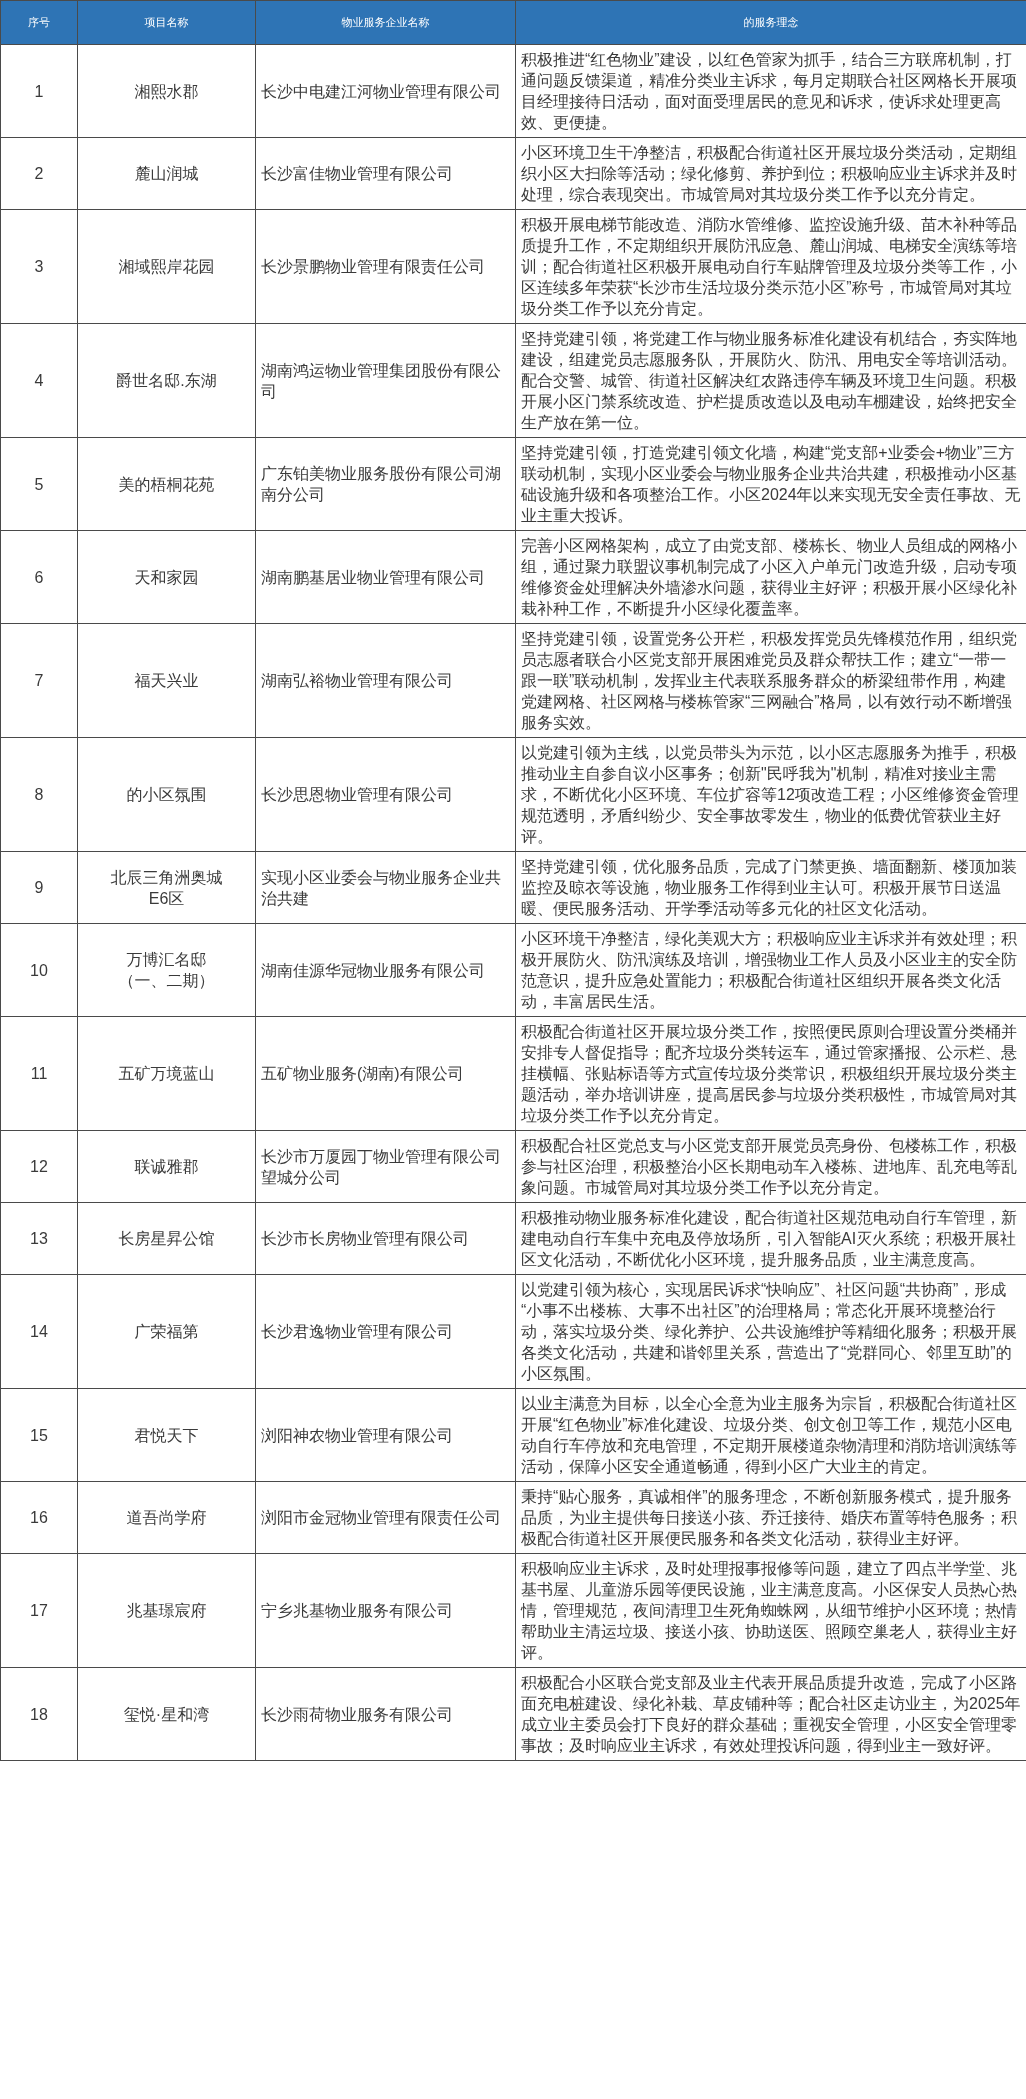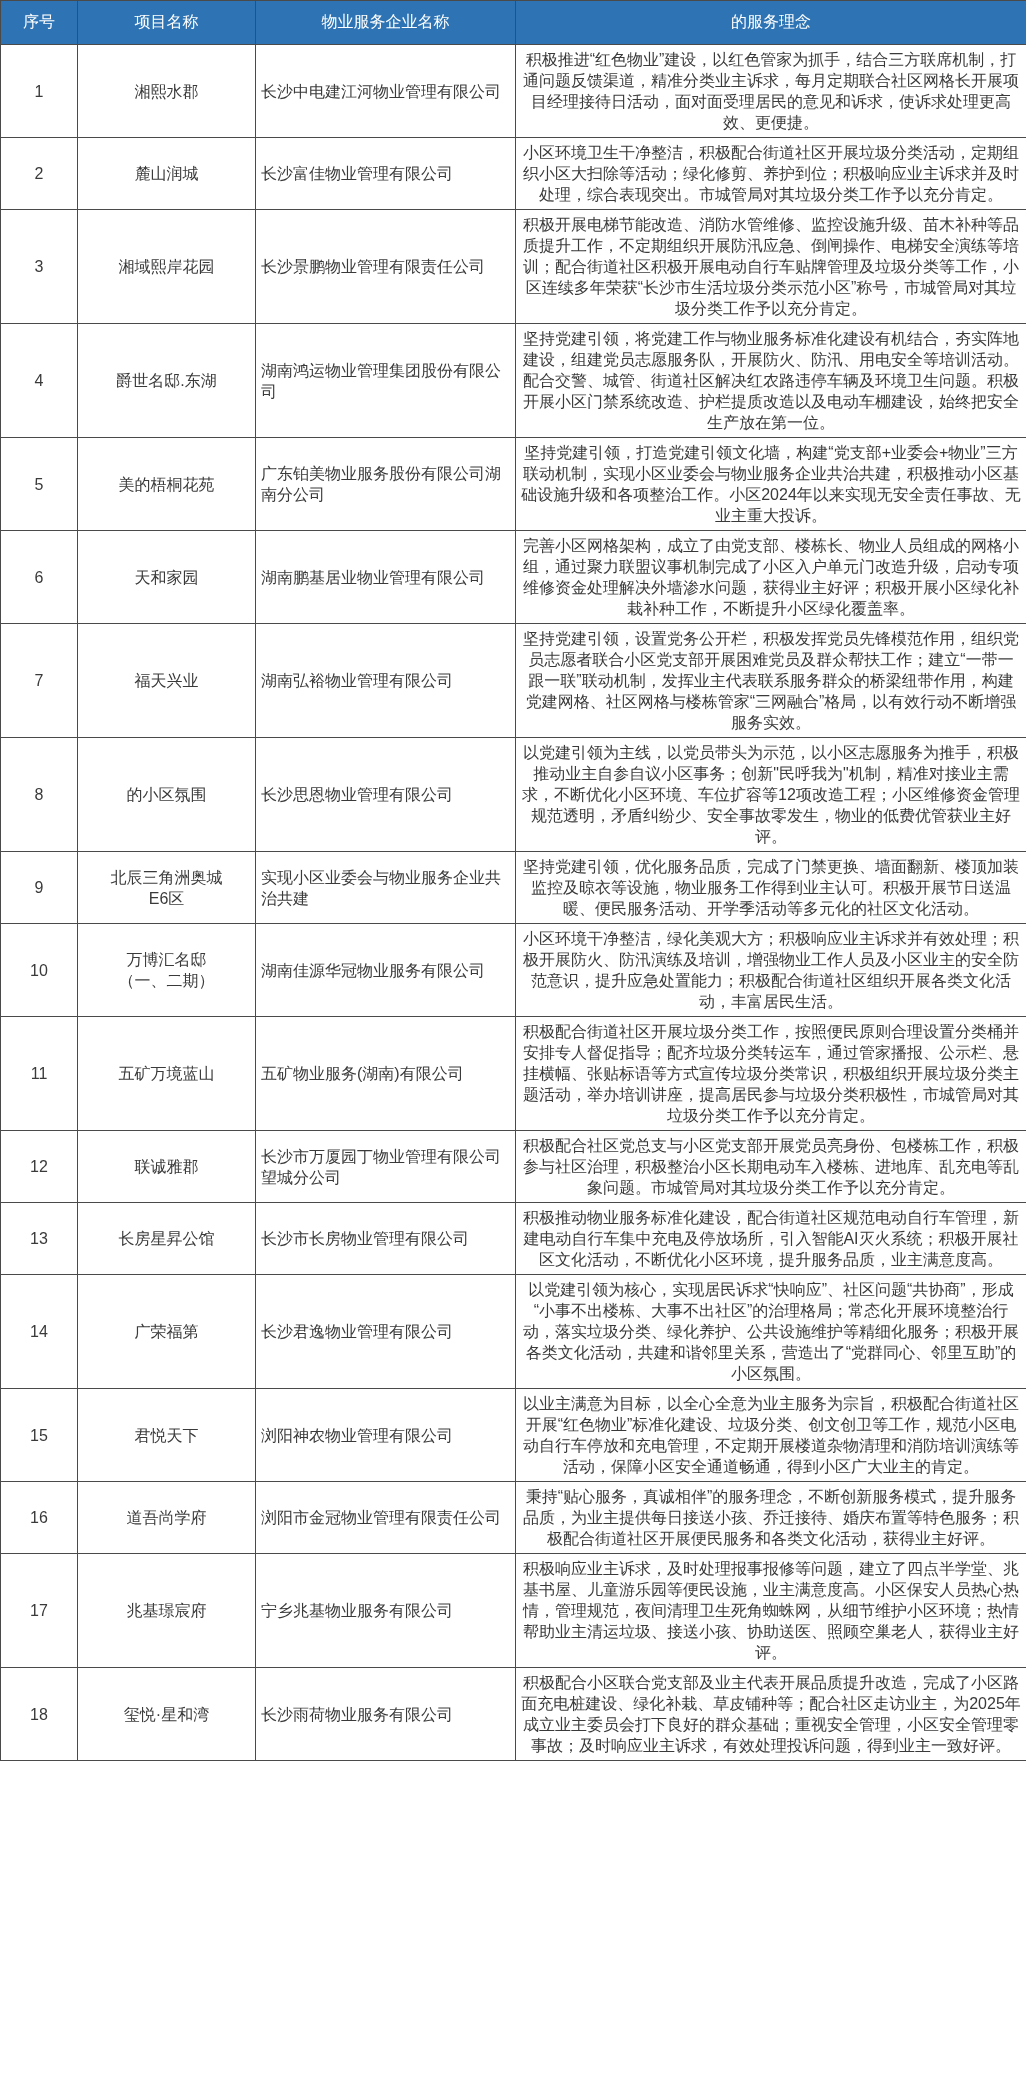--- a/index.html
+++ b/index.html
@@ -21,39 +21,39 @@
     width:1026px;
     border-collapse:collapse;
     table-layout:fixed;
   }
   table.props th, table.props td{
     border:1px solid var(--border);
   }
   table.props thead th{
     background:var(--header-bg);
     color:var(--header-text);
-    font-size:16px;
+    font-size:11px;
     font-weight:normal;
     height:39px;
     text-align:center;
     vertical-align:middle;
     padding:2px 4px;
   }
   table.props td{
     background:var(--row-bg);
     vertical-align:middle;
     font-size:16px;
     line-height:21px;
     padding:4px 5px;
   }
   td.idx{ text-align:center; }
   td.project{ text-align:center; white-space:pre-line; }
   td.company{ }
   td.desc{
-    text-align:center;
+    text-align:left;
     font-size:17px;
     line-height:21px;
     padding:6px 8px;
   }
   tr.dashed-bottom td{
     border-bottom:1px dashed var(--dashed);
   }
 </style>
 </head>
 <body>
@@ -83,21 +83,21 @@
       <tr>
         <td class="idx">2</td>
         <td class="project">麓山润城</td>
         <td class="company">长沙富佳物业管理有限公司</td>
         <td class="desc">小区环境卫生干净整洁，积极配合街道社区开展垃圾分类活动，定期组织小区大扫除等活动；绿化修剪、养护到位；积极响应业主诉求并及时处理，综合表现突出。市城管局对其垃圾分类工作予以充分肯定。</td>
       </tr>
       <tr>
         <td class="idx">3</td>
         <td class="project">湘域熙岸花园</td>
         <td class="company">长沙景鹏物业管理有限责任公司</td>
-        <td class="desc">积极开展电梯节能改造、消防水管维修、监控设施升级、苗木补种等品质提升工作，不定期组织开展防汛应急、倒闸操作、电梯安全演练等培训；配合街道社区积极开展电动自行车贴牌管理及垃圾分类等工作，小区连续多年荣获“长沙市生活垃圾分类示范小区”称号，市城管局对其垃圾分类工作予以充分肯定。</td>
+        <td class="desc">积极开展电梯节能改造、消防水管维修、监控设施升级、苗木补种等品质提升工作，不定期组织开展防汛应急、麓山润城、电梯安全演练等培训；配合街道社区积极开展电动自行车贴牌管理及垃圾分类等工作，小区连续多年荣获“长沙市生活垃圾分类示范小区”称号，市城管局对其垃圾分类工作予以充分肯定。</td>
       </tr>
       <tr>
         <td class="idx">4</td>
         <td class="project">爵世名邸.东湖</td>
         <td class="company">湖南鸿运物业管理集团股份有限公司</td>
         <td class="desc">坚持党建引领，将党建工作与物业服务标准化建设有机结合，夯实阵地建设，组建党员志愿服务队，开展防火、防汛、用电安全等培训活动。配合交警、城管、街道社区解决红农路违停车辆及环境卫生问题。积极开展小区门禁系统改造、护栏提质改造以及电动车棚建设，始终把安全生产放在第一位。</td>
       </tr>
       <tr>
         <td class="idx">5</td>
         <td class="project">美的梧桐花苑</td>

